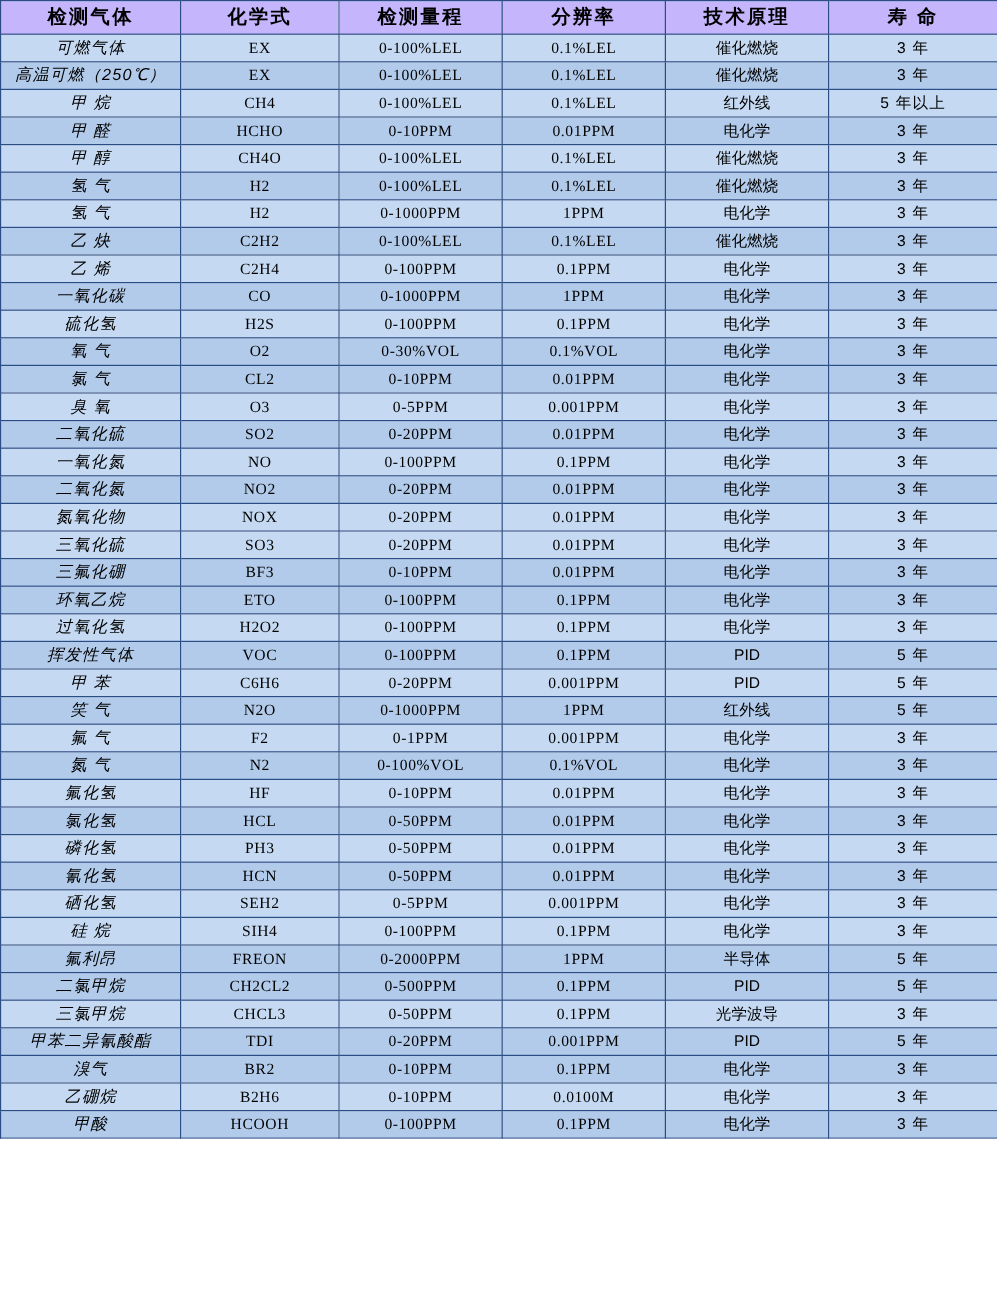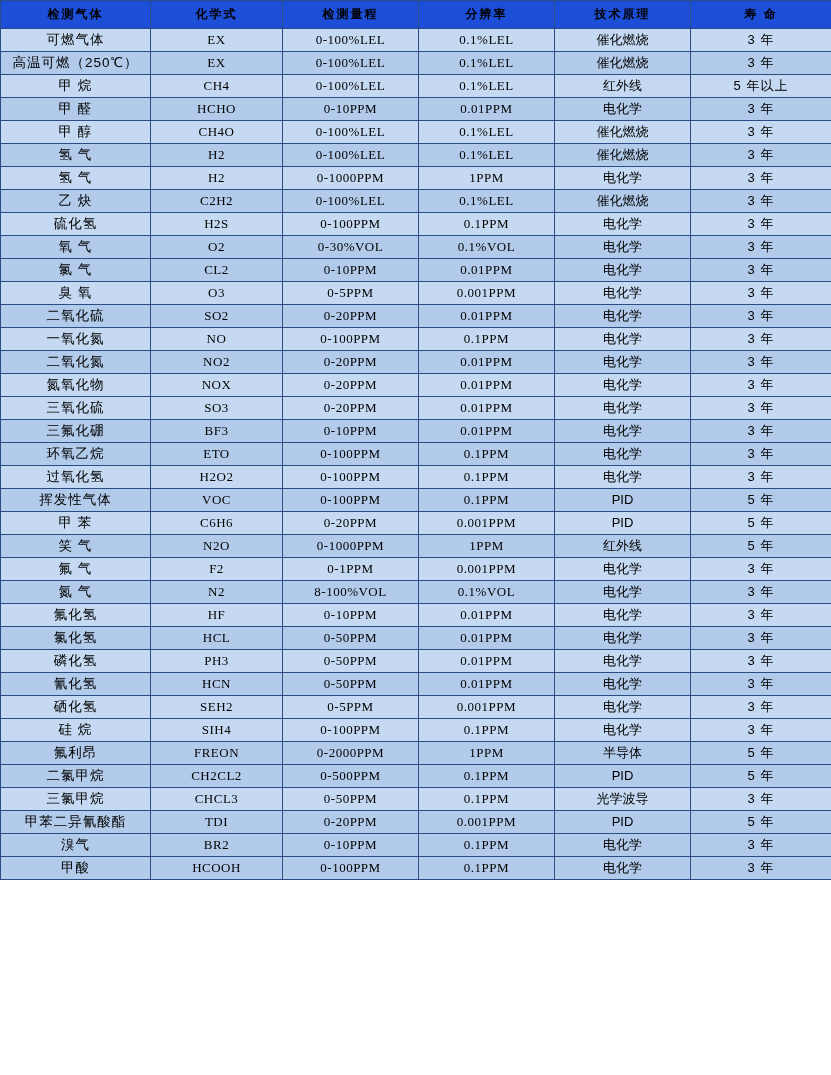--- a/index.html
+++ b/index.html
@@ -29,37 +29,38 @@
     text-align: center;
     vertical-align: middle;
     color: #000000;
     padding: 0;
     height: 22px;
     line-height: 22px;
     overflow: hidden;
     white-space: nowrap;
   }
   #gas-table thead th {
-    background: #1d4ed8;
-    font-size: 12px;
+    background: #c4b5fd;
+    font-size: 16px;
     font-weight: bold;
     letter-spacing: 2px;
     height: 27px;
     line-height: 27px;
   }
   #gas-table tbody tr td {
     background: #c5daf2;
     font-size: 13px;
   }
   #gas-table tbody tr.alt td {
     background: #b2cbea;
   }
   #gas-table tbody td.col-name {
     font-size: 13.5px;
     letter-spacing: 1px;
+    font-style: italic;
   }
   #gas-table tbody td.col-formula,
   #gas-table tbody td.col-range,
   #gas-table tbody td.col-res {
     font-family: "Liberation Serif", serif;
     font-size: 13px;
     letter-spacing: 0.5px;
   }
   #gas-table tbody td.col-life {
     letter-spacing: 1px;
@@ -146,20 +147,36 @@
       </tr>
       <tr class="alt">
         <td class="col-name">乙 炔</td>
         <td class="col-formula">C2H2</td>
         <td class="col-range">0-100%LEL</td>
         <td class="col-res">0.1%LEL</td>
         <td class="col-principle">催化燃烧</td>
         <td class="col-life">3 年</td>
       </tr>
       <tr>
+        <td class="col-name">乙 烯</td>
+        <td class="col-formula">C2H4</td>
+        <td class="col-range">0-100PPM</td>
+        <td class="col-res">0.1PPM</td>
+        <td class="col-principle">电化学</td>
+        <td class="col-life">3 年</td>
+      </tr>
+      <tr class="alt">
+        <td class="col-name">一氧化碳</td>
+        <td class="col-formula">CO</td>
+        <td class="col-range">0-1000PPM</td>
+        <td class="col-res">1PPM</td>
+        <td class="col-principle">电化学</td>
+        <td class="col-life">3 年</td>
+      </tr>
+      <tr>
         <td class="col-name">硫化氢</td>
         <td class="col-formula">H2S</td>
         <td class="col-range">0-100PPM</td>
         <td class="col-res">0.1PPM</td>
         <td class="col-principle">电化学</td>
         <td class="col-life">3 年</td>
       </tr>
       <tr class="alt">
         <td class="col-name">氧 气</td>
         <td class="col-formula">O2</td>
@@ -276,21 +293,21 @@
         <td class="col-name">氟 气</td>
         <td class="col-formula">F2</td>
         <td class="col-range">0-1PPM</td>
         <td class="col-res">0.001PPM</td>
         <td class="col-principle">电化学</td>
         <td class="col-life">3 年</td>
       </tr>
       <tr class="alt">
         <td class="col-name">氮 气</td>
         <td class="col-formula">N2</td>
-        <td class="col-range">8-100%VOL</td>
+        <td class="col-range">0-100%VOL</td>
         <td class="col-res">0.1%VOL</td>
         <td class="col-principle">电化学</td>
         <td class="col-life">3 年</td>
       </tr>
       <tr>
         <td class="col-name">氟化氢</td>
         <td class="col-formula">HF</td>
         <td class="col-range">0-10PPM</td>
         <td class="col-res">0.01PPM</td>
         <td class="col-principle">电化学</td>
@@ -369,20 +386,28 @@
         <td class="col-life">5 年</td>
       </tr>
       <tr class="alt">
         <td class="col-name">溴气</td>
         <td class="col-formula">BR2</td>
         <td class="col-range">0-10PPM</td>
         <td class="col-res">0.1PPM</td>
         <td class="col-principle">电化学</td>
         <td class="col-life">3 年</td>
       </tr>
+      <tr>
+        <td class="col-name">乙硼烷</td>
+        <td class="col-formula">B2H6</td>
+        <td class="col-range">0-10PPM</td>
+        <td class="col-res">0.0100M</td>
+        <td class="col-principle">电化学</td>
+        <td class="col-life">3 年</td>
+      </tr>
       <tr class="alt">
         <td class="col-name">甲酸</td>
         <td class="col-formula">HCOOH</td>
         <td class="col-range">0-100PPM</td>
         <td class="col-res">0.1PPM</td>
         <td class="col-principle">电化学</td>
         <td class="col-life">3 年</td>
       </tr>
     </tbody>
 </table>

